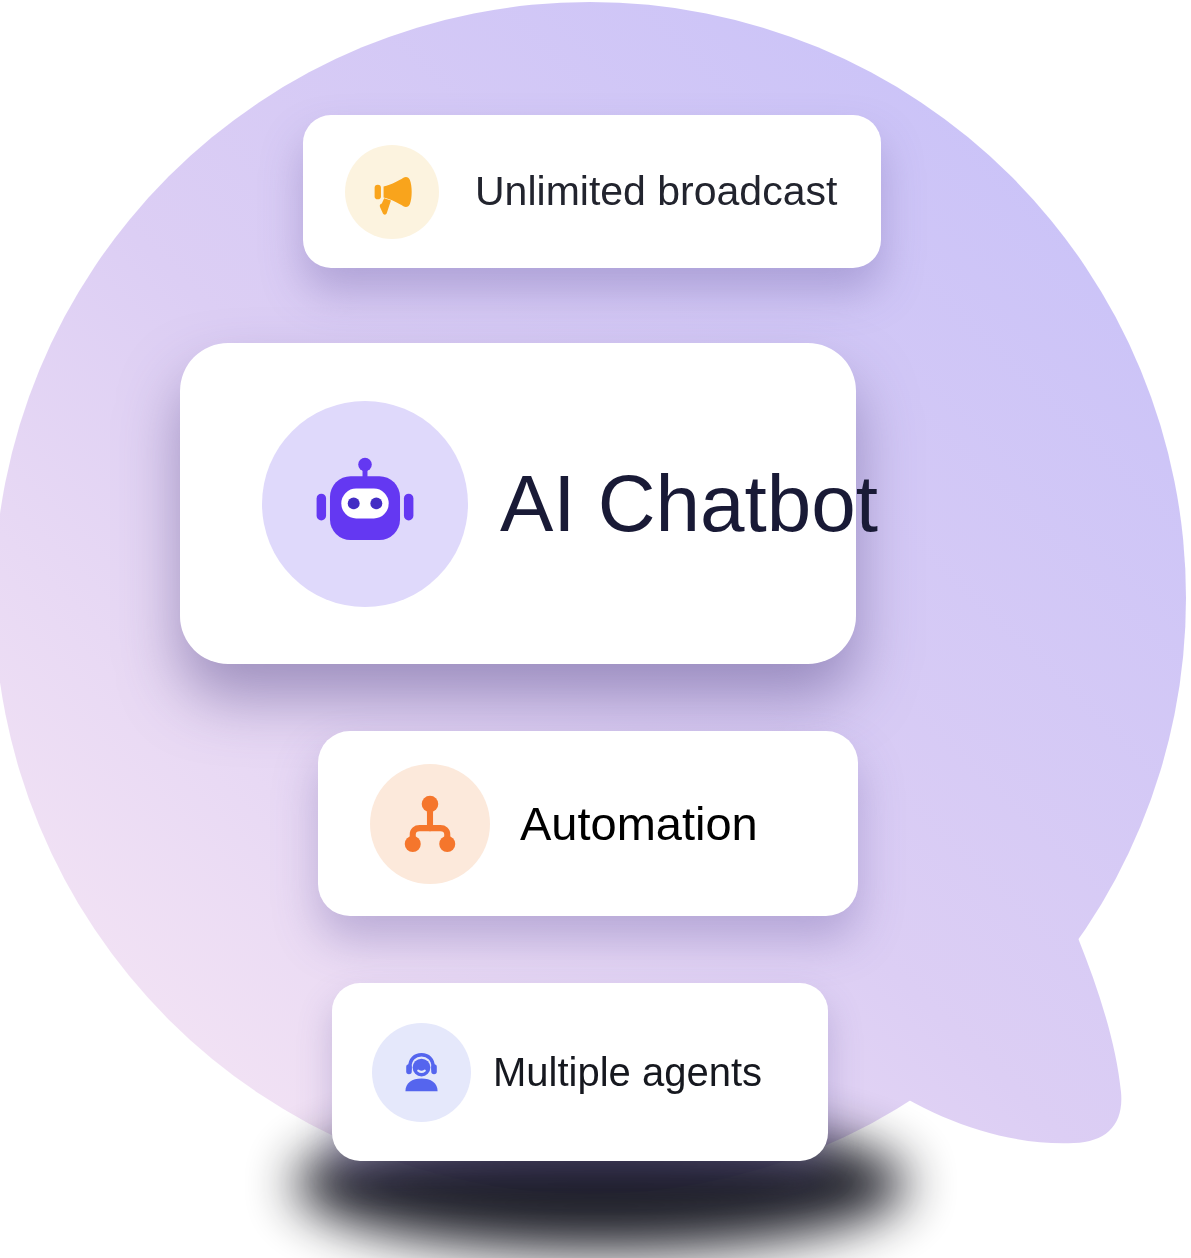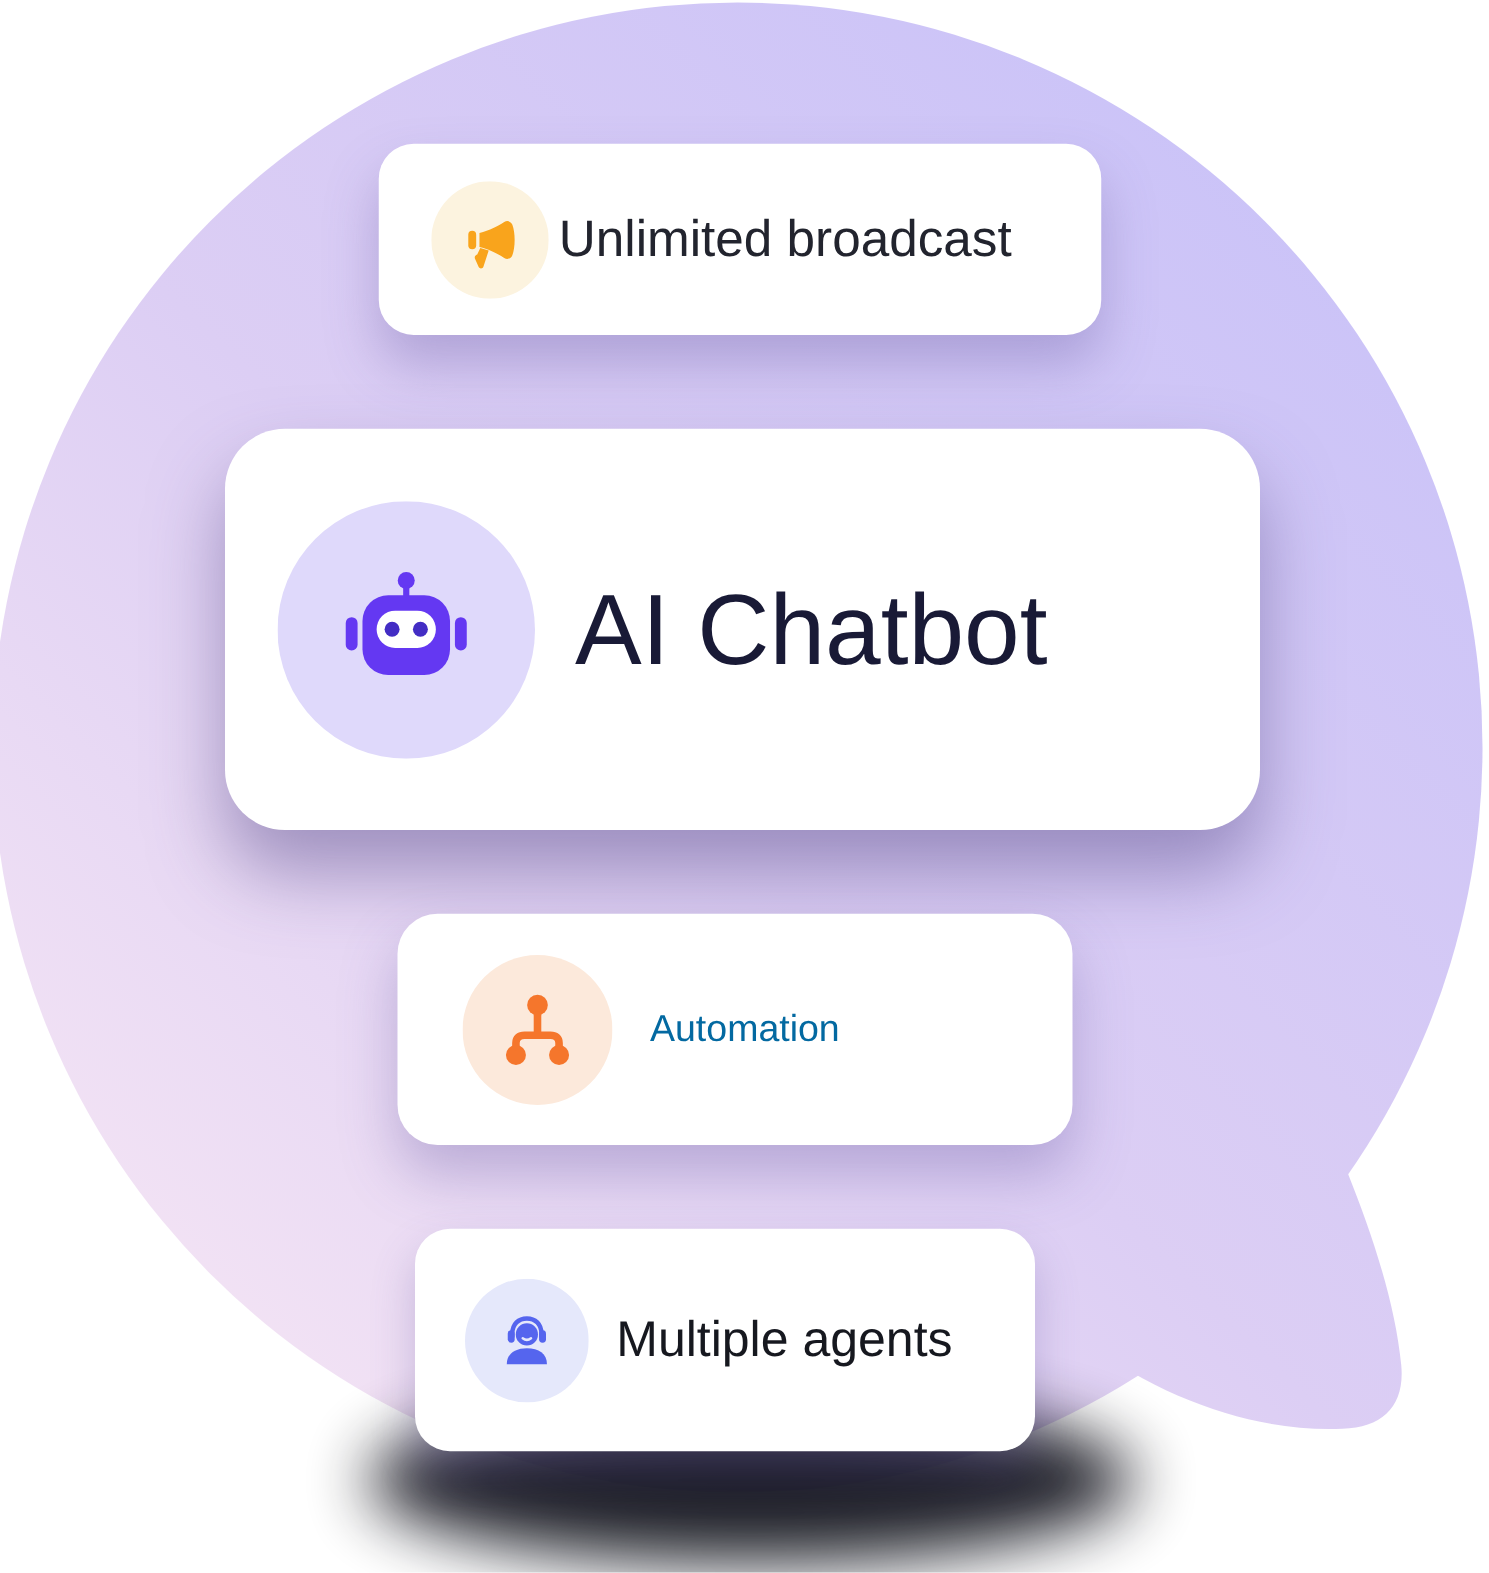--- a/index.html
+++ b/index.html
@@ -27,40 +27,40 @@
     background: #ffffff;
     display: flex;
     align-items: center;
     box-sizing: border-box;
   }
   .card .label { white-space: nowrap; font-weight: 500; }
   .icon-wrap { flex: 0 0 auto; display: block; }
 
   #card-broadcast {
     left: 303px; top: 115px; width: 578px; height: 153px;
-    border-radius: 28px; padding-left: 42px; gap: 8px;
+    border-radius: 28px; padding-left: 42px; gap: 36px;
     box-shadow: 0 24px 42px rgba(104, 88, 160, 0.35);
   }
   #card-broadcast .label { font-size: 41px; color: #22242E; }
   #card-broadcast svg { width: 94px; height: 94px; }
 
   #card-chatbot {
-    left: 180px; top: 343px; width: 828px; height: 321px;
-    border-radius: 48px; padding-left: 42px; gap: 32px;
+    left: 180px; top: 343px; width: 676px; height: 321px;
+    border-radius: 48px; padding-left: 82px; gap: 32px;
     box-shadow: 0 34px 58px rgba(92, 77, 140, 0.5);
   }
   #card-chatbot .label { font-size: 80px; color: #191A36; }
   #card-chatbot svg { width: 206px; height: 206px; }
 
   #card-automation {
     left: 318px; top: 731px; width: 540px; height: 185px;
     border-radius: 32px; padding-left: 52px; gap: 30px;
     box-shadow: 0 24px 44px rgba(104, 88, 160, 0.35);
   }
-  #card-automation .label { font-size: 30px; color: #0369a1; }
+  #card-automation .label { font-size: 47px; color: #000000; }
   #card-automation svg { width: 120px; height: 120px; }
 
   #card-agents {
     left: 332px; top: 983px; width: 496px; height: 178px;
     border-radius: 28px; padding-left: 40px; gap: 22px;
     box-shadow: 0 18px 34px rgba(104, 88, 160, 0.3);
   }
   #card-agents .label { font-size: 40px; color: #16181F; }
   #card-agents svg { width: 99px; height: 99px; }
 </style>

